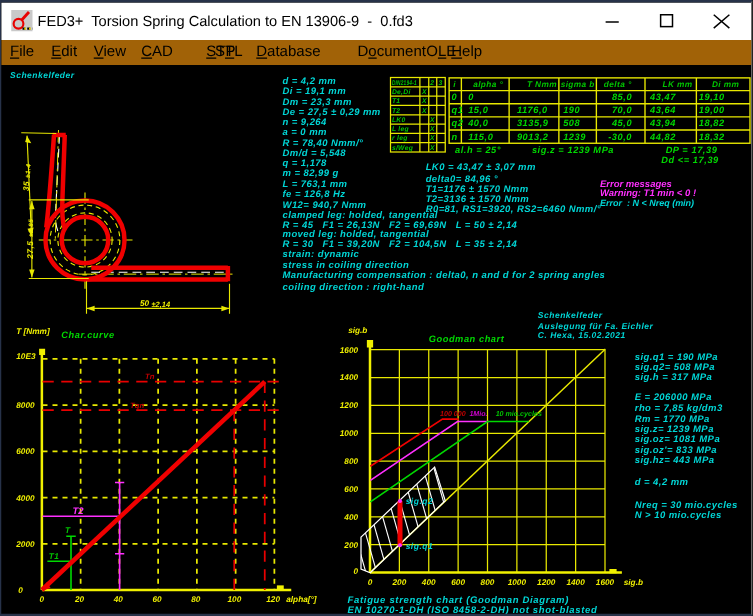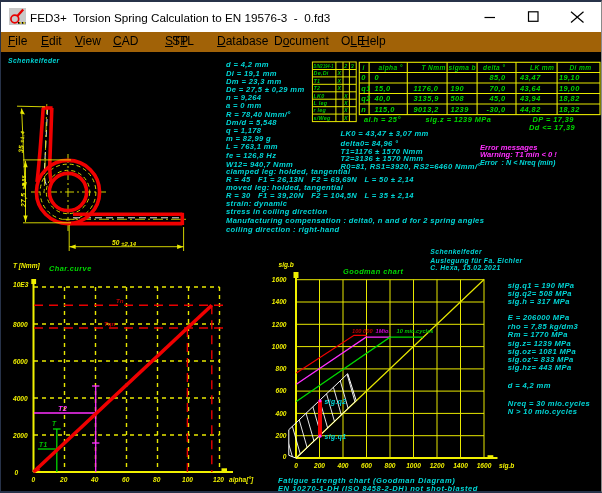--- a/index.html
+++ b/index.html
@@ -25,37 +25,37 @@
 <div id="win">
 <div id="tbar">
   <div id="icon">
     <svg width="17" height="17">
       <circle cx="5.8" cy="11" r="3.9" stroke="#e80000" stroke-width="1.7" fill="none"></circle>
       <line x1="8.2" y1="8.2" x2="14.2" y2="1.6" stroke="#e80000" stroke-width="2.3"></line>
       <line x1="9" y1="14.8" x2="17" y2="14.8" stroke="#000" stroke-width="1.8" stroke-dasharray="2.4,1.4"></line>
       <line x1="10.5" y1="14.8" x2="17" y2="14.8" stroke="#ffe800" stroke-width="1.8" stroke-dasharray="1.2,2.6"></line>
     </svg>
   </div>
-  <div id="title">FED3+  Torsion Spring Calculation to EN 19576-3  -  0.fd3</div>
+  <div id="title">FED3+  Torsion Spring Calculation to EN 13906-9  -  0.fd3</div>
   <svg style="position:absolute;left:480px;top:0" width="120" height="30">
     <line x1="3.5" y1="15.5" x2="14" y2="15.5" stroke="#000" stroke-width="1.2"></line>
     <rect x="47.5" y="9.8" width="9.5" height="9.5" fill="none" stroke="#000" stroke-width="1.2"></rect>
     <line x1="90" y1="9.8" x2="102.5" y2="20.5" stroke="#000" stroke-width="1.2"></line>
     <line x1="90" y1="20.5" x2="102.5" y2="9.8" stroke="#000" stroke-width="1.2"></line>
   </svg>
 </div>
 <div id="menu">
   <span class="mi" style="left:7px"><u>F</u>ile</span>
   <span class="mi" style="left:40px"><u>E</u>dit</span>
   <span class="mi" style="left:74px"><u>V</u>iew</span>
   <span class="mi" style="left:112px"><u>C</u>AD</span>
   <span class="mi" style="left:164px"><u>S</u>TP</span>
   <span class="mi" style="left:171px">S<u>T</u>L</span>
-  <span class="mi" style="left:216px"><u>D</u>atabase</span>
-  <span class="mi" style="left:273px">D<u>o</u>cument</span>
+  <span class="mi" style="left:204px"><u>D</u>atabase</span>
+  <span class="mi" style="left:285px">D<u>o</u>cument</span>
   <span class="mi" style="left:340px">O<u>L</u>E</span>
   <span class="mi" style="left:360px"><u>H</u>elp</span>
 </div>
 <svg id="cv" width="602" height="493" style="position:absolute;left:0;top:0">
 
 <g id="spring">
   <text class="cys" x="7" y="60.5">Schenkelfeder</text>
 
   <g stroke="#e8e800" stroke-width="0.9" fill="none" stroke-dasharray="4,3">
     <circle cx="67" cy="190" r="27.9"></circle>

